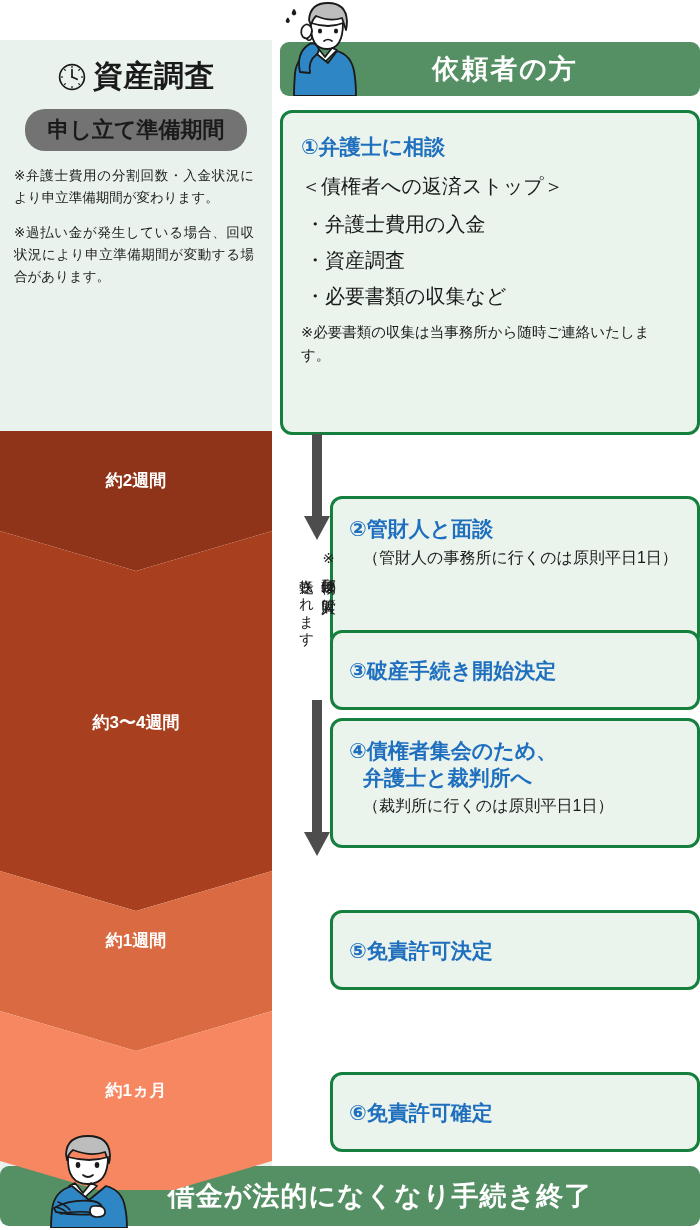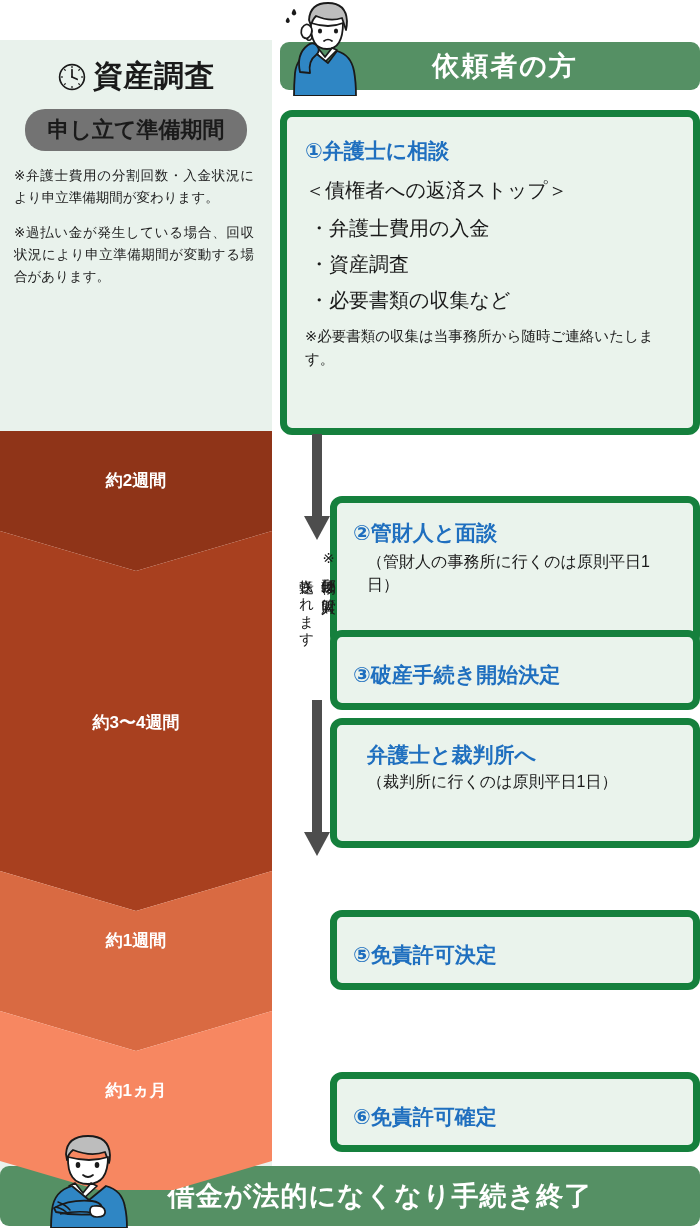--- a/index.html
+++ b/index.html
@@ -50,32 +50,32 @@
   }
   .band-bg { position:absolute; left:0; top:0; width:272px; height:100%; z-index:1; }
 
   
   .right-col { position: absolute; left: 280px; top: 0; width: 420px; height: 1230px; }
 
   .person-top {
     position: absolute; left: 2px; top: -2px; width: 86px; height: 98px; z-index: 5;
   }
   .green-head {
-    position: absolute; left: 0px; top: 42px; width: 420px; height: 48px;
+    position: absolute; left: 0px; top: 42px; width: 420px; height: 54px;
     background: #559064; border-radius: 9px;
     display:flex; align-items:center; justify-content:center;
   }
   .green-head-text {
     color:#ffffff; font-size: 27px; font-weight: 700; letter-spacing: 2px;
     padding-left: 30px;
   }
 
   .gbox {
     position: absolute; left: 0px; width: 420px;
-    background: #EAF3EC; border: 7px solid #15803d; border-radius: 12px;
+    background: #EAF3EC; border: 3px solid #15803d; border-radius: 12px;
   }
   .gbox.indent { left: 50px; width: 370px; }
 
   .step-title {
     color: #1F6FBF; font-size: 21px; font-weight: 700; line-height: 1.3;
   }
   .body-line { font-size: 20px; color:#1a1a1a; line-height: 1.45; }
   .bullet-line { font-size: 20px; color:#1a1a1a; line-height: 1.5; }
   .sub-note { font-size: 14.5px; color:#1a1a1a; line-height: 1.6; margin-top: 10px; }
   .paren { font-size: 16px; color:#1a1a1a; line-height: 1.45; }
@@ -229,20 +229,21 @@
     <div class="gbox indent" style="top:496px; height:152px; padding: 16px 14px 12px 16px;">
       <div class="step-title">②管財人と面談</div>
       <div class="paren" style="margin-top:4px; padding-left:14px;">（管財人の事務所に行くのは原則平日1日）</div>
     </div>
 
     <div class="gbox indent" style="top:630px; height:80px; padding: 24px 14px 12px 16px;">
       <div class="step-title">③破産手続き開始決定</div>
     </div>
 
     <div class="gbox indent" style="top:718px; height:130px; padding: 16px 14px 12px 16px;">
+      <div class="step-title">④債権者集会のため、</div>
       <div class="step-title" style="padding-left:14px;">弁護士と裁判所へ</div>
       <div class="paren" style="margin-top:2px; padding-left:14px;">（裁判所に行くのは原則平日1日）</div>
     </div>
 
     <span class="arrow" style="left:22px; top:700px;">
       <svg width="30" height="160" viewBox="0 0 30 160">
         <rect x="10" y="0" width="10" height="134" fill="#4D4D4D"></rect>
         <path d="M2 132 L28 132 L15 156 Z" fill="#4D4D4D"></path>
       </svg>
     </span>

